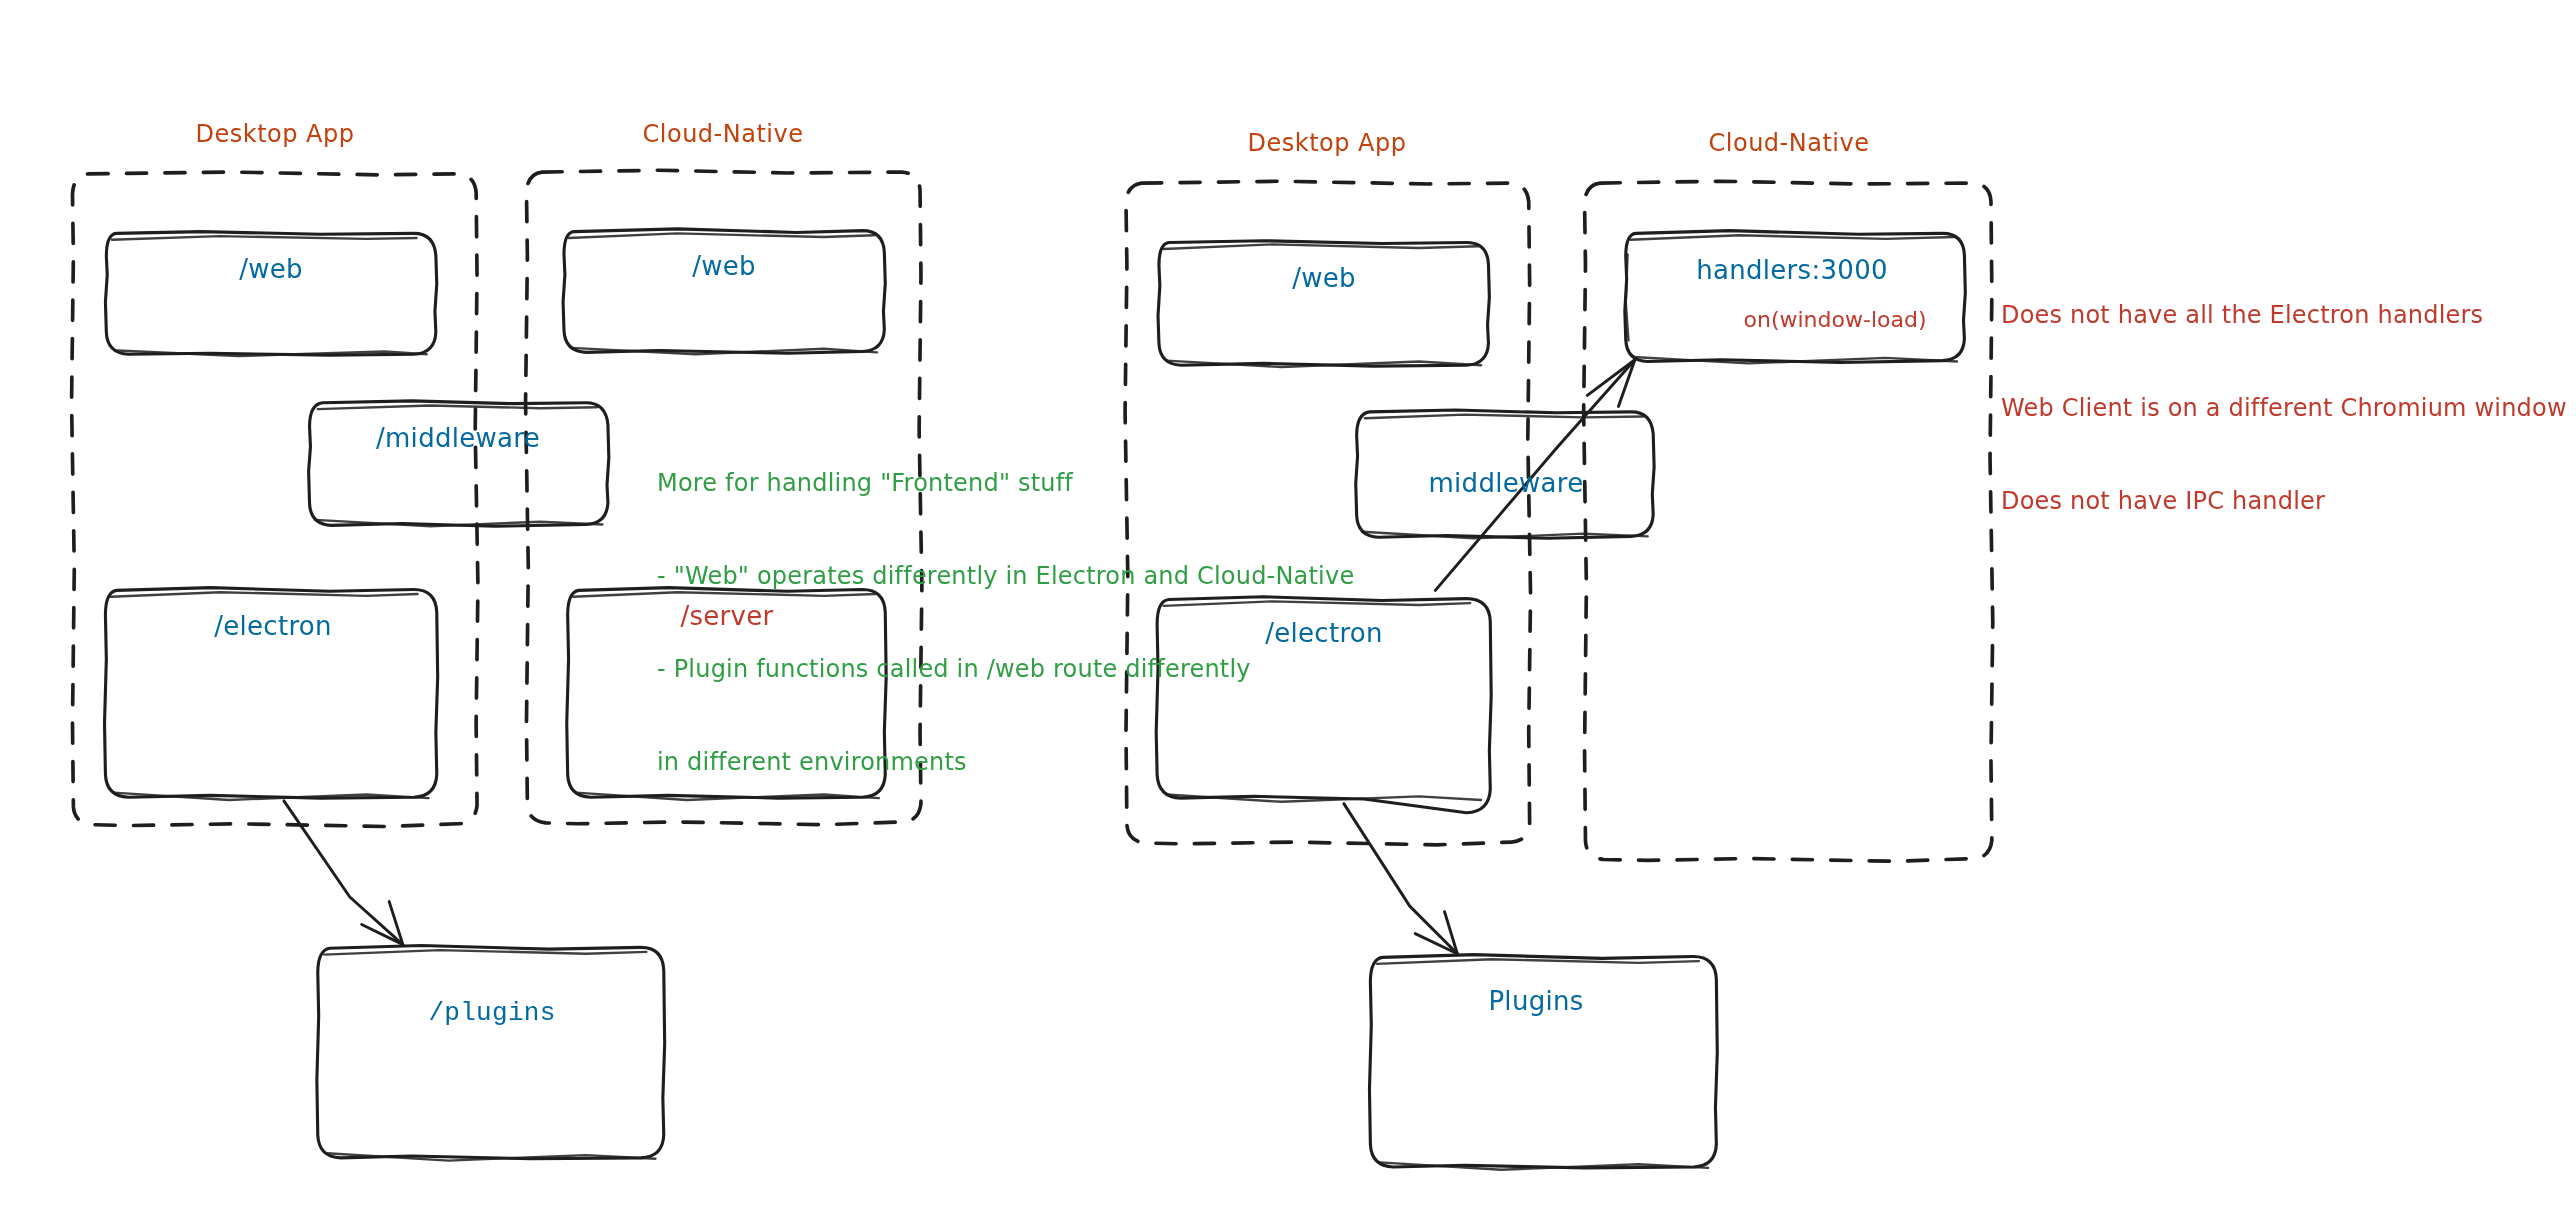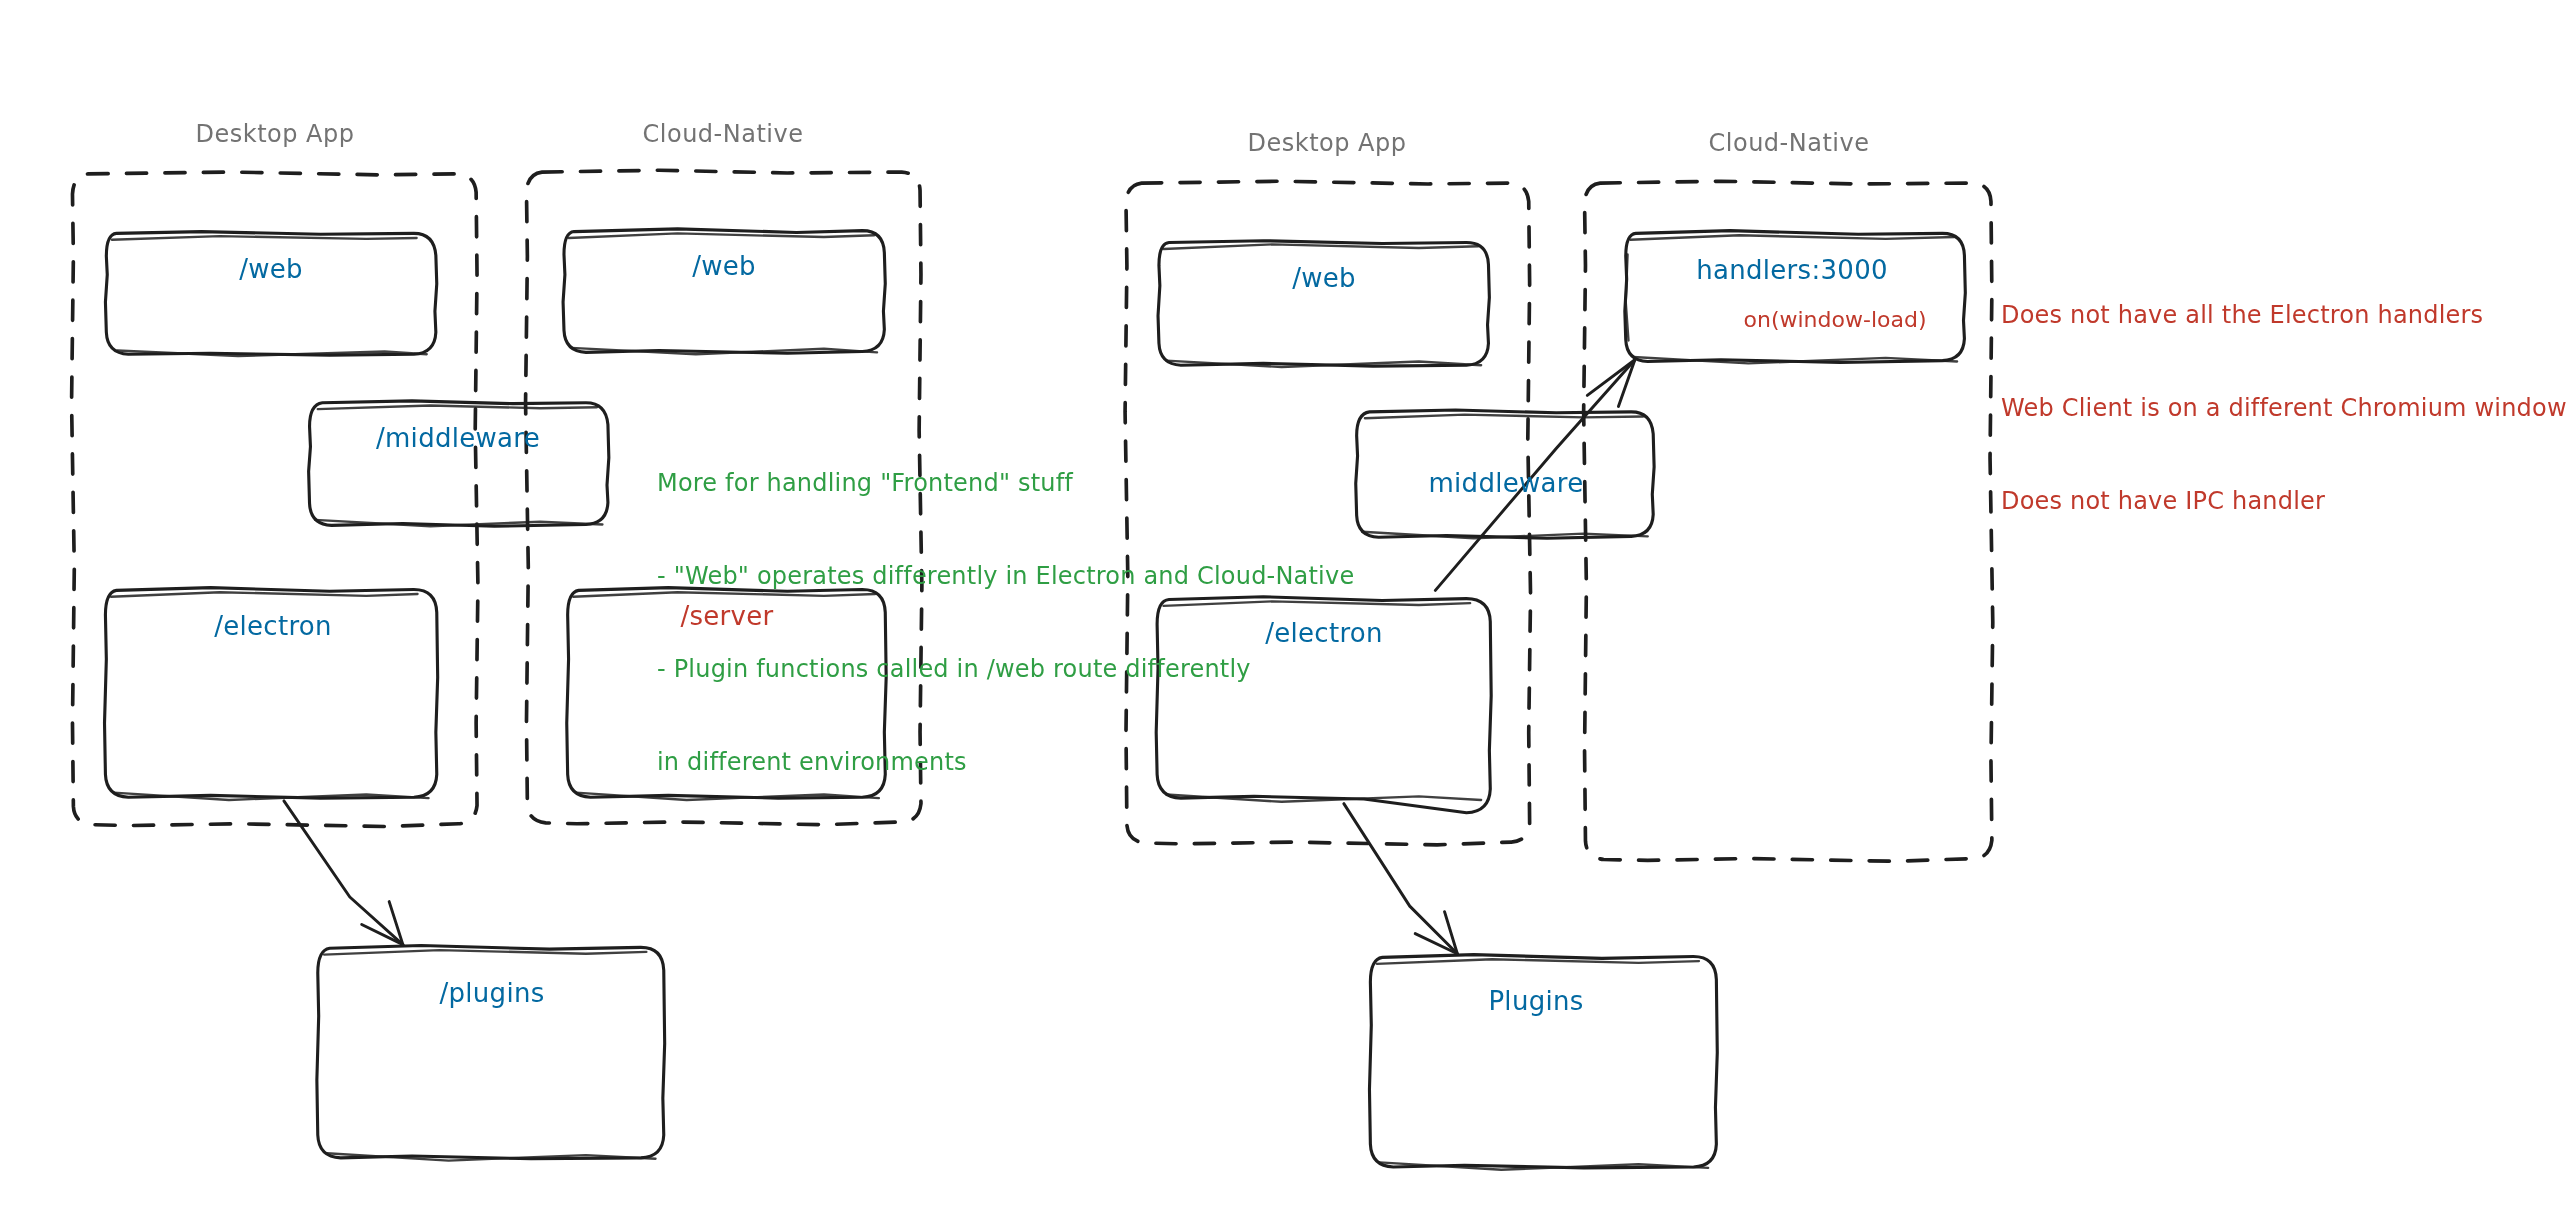--- a/index.html
+++ b/index.html
@@ -18,21 +18,21 @@
   .svg-layer {
     position: absolute;
     inset: 0;
     width: 2576px;
     height: 1232px;
     pointer-events: none;
   }
   .lbl {
     position: absolute;
     white-space: pre;
-    color: #737373;
+    color: #c2410c;
     font-family: "DejaVu Sans", sans-serif;
   }
   .group-title {
     font-size: 24px;
     letter-spacing: 0.5px;
     transform: translateX(-50%);
     text-align: center;
   }
   .box-label {
     font-size: 26px;
@@ -245,21 +245,21 @@
   <div class="lbl box-label txt-black" style="left:271px; top:254px;">/web</div>
 
   <div class="lbl box-label txt-black" style="left:724px; top:251px;">/web</div>
 
   <div class="lbl box-label txt-black" style="left:458px; top:423px;">/middleware</div>
 
   <div class="lbl box-label txt-black" style="left:273px; top:611px;">/electron</div>
 
   <div class="lbl box-label txt-red" style="left:727px; top:601px;">/server</div>
 
-  <div class="lbl box-label txt-black" style="left:492px; top:978px;">/plugins</div>
+  <div class="lbl box-label txt-black" style="left:492px; top:998px;font-family:Liberation Mono, monospace;">/plugins</div>
 
   <div class="lbl group-title" style="left:1327px; top:129px;">Desktop App</div>
 
   <div class="lbl group-title" style="left:1789px; top:129px;">Cloud-Native</div>
 
   <div class="lbl box-label txt-black" style="left:1324px; top:263px;">/web</div>
 
   <div class="lbl box-label txt-black" style="left:1792px; top:255px;">handlers:3000</div>
 
   <div class="lbl box-sub txt-red" style="left:1827px; top:307px;">on(window-load)</div>

